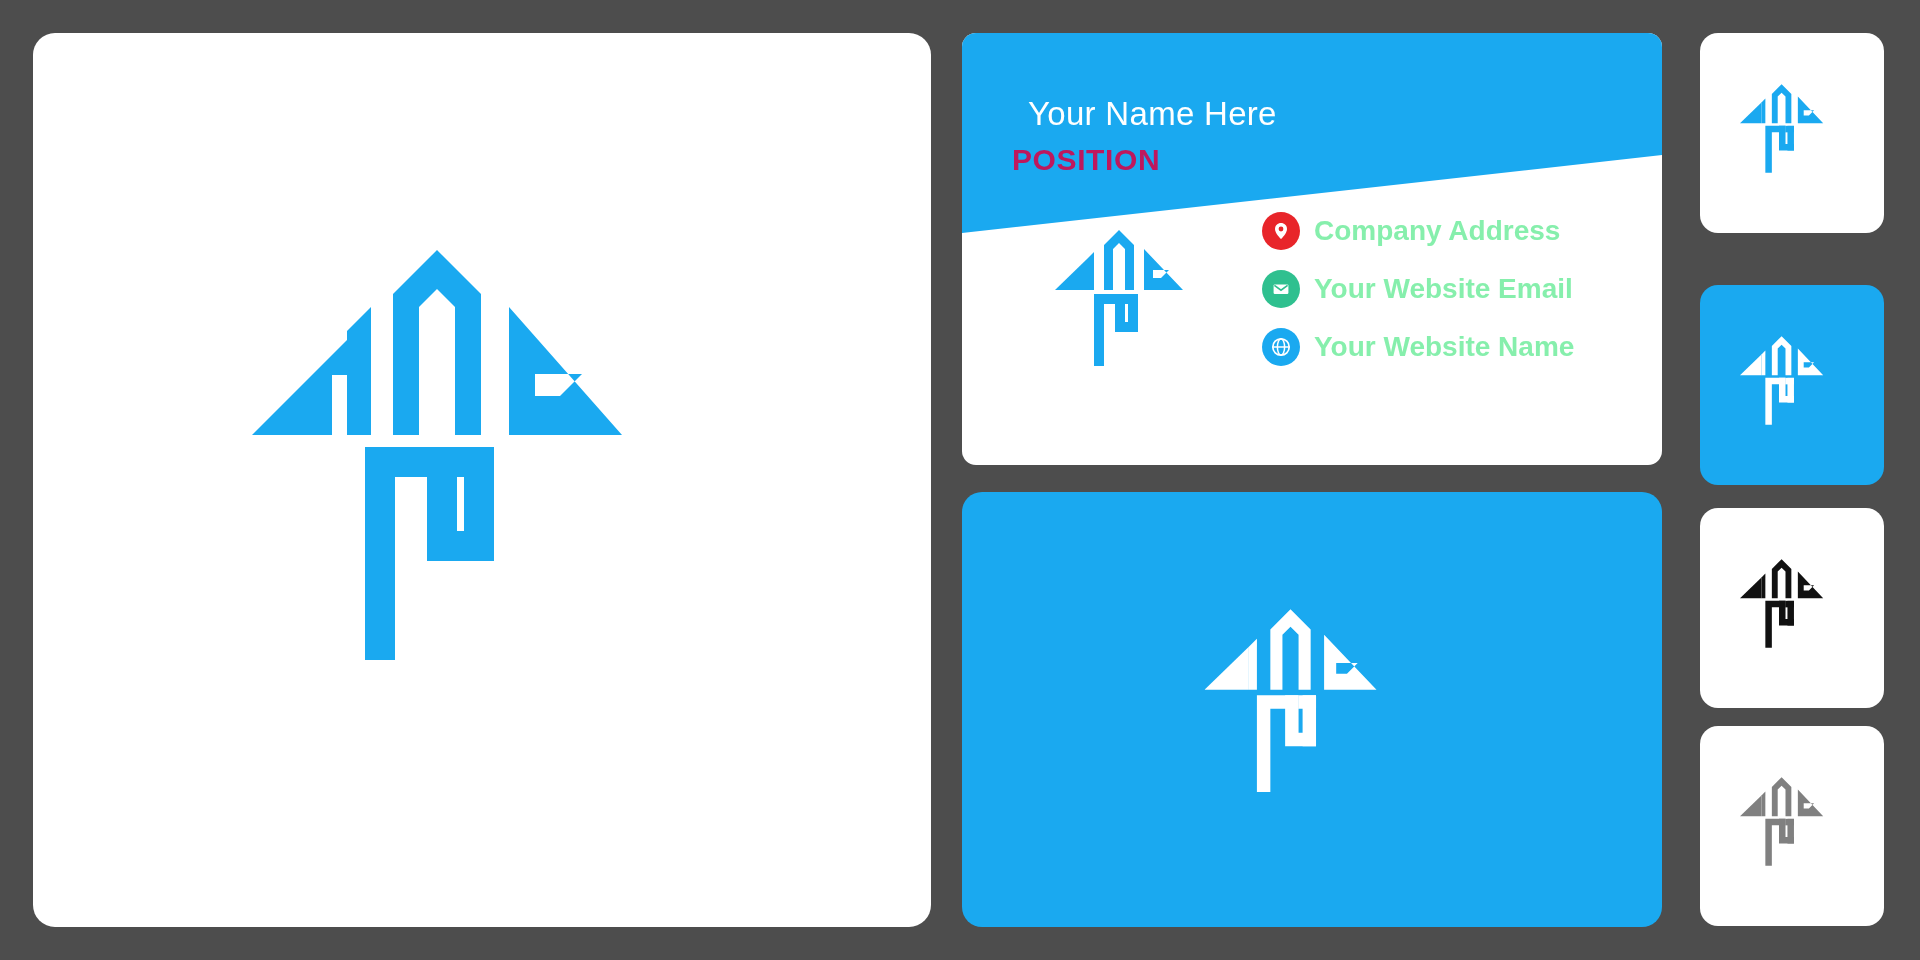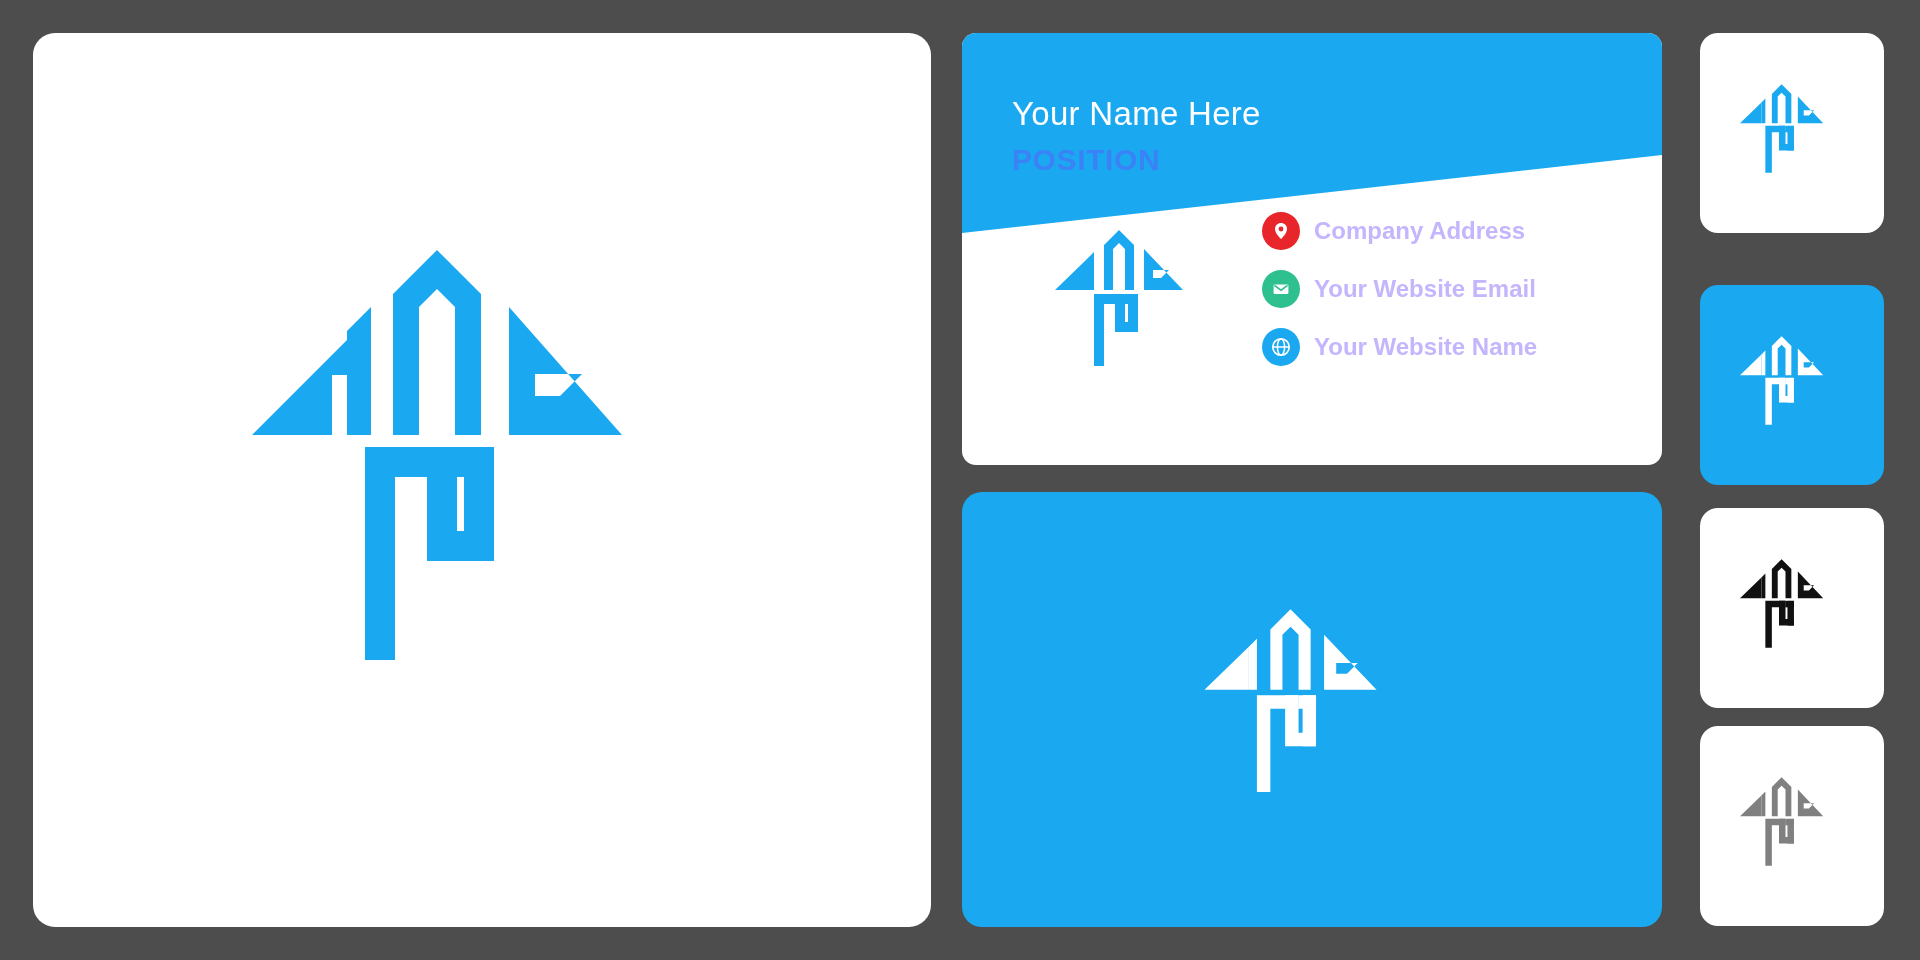--- a/index.html
+++ b/index.html
@@ -53,34 +53,34 @@
   .card-band {
     position: absolute;
     left: 0; top: 0;
     width: 700px;
     height: 200px;
     background: #1aa9f0;
     clip-path: polygon(0 0, 700px 0, 700px 122px, 0 200px);
   }
   .card-name {
     position: absolute;
-    left: 50px;
+    left: 66px;
     top: 62px;
     font-size: 33px;
     color: #ffffff;
     letter-spacing: 0.3px;
     white-space: nowrap;
   }
   .card-position {
     position: absolute;
     left: 50px;
     top: 110px;
     font-size: 30px;
     font-weight: bold;
-    color: #3b82f6;
+    color: #be185d;
     letter-spacing: 0.6px;
     white-space: nowrap;
   }
   .card-logo {
     position: absolute;
     left: 1055px;
     top: 230px;
     width: 160px;
     height: 150px;
   }
@@ -99,23 +99,23 @@
     width: 38px;
     height: 38px;
     border-radius: 50%;
     display: flex;
     align-items: center;
     justify-content: center;
     flex: 0 0 auto;
     margin-right: 14px;
   }
   .contact-text {
-    font-size: 24px;
+    font-size: 28px;
     font-weight: bold;
-    color: #c4b5fd;
+    color: #86efac;
     white-space: nowrap;
   }
 
   
   .blue-card {
     position: absolute;
     left: 962px;
     top: 492px;
     width: 700px;
     height: 435px;

